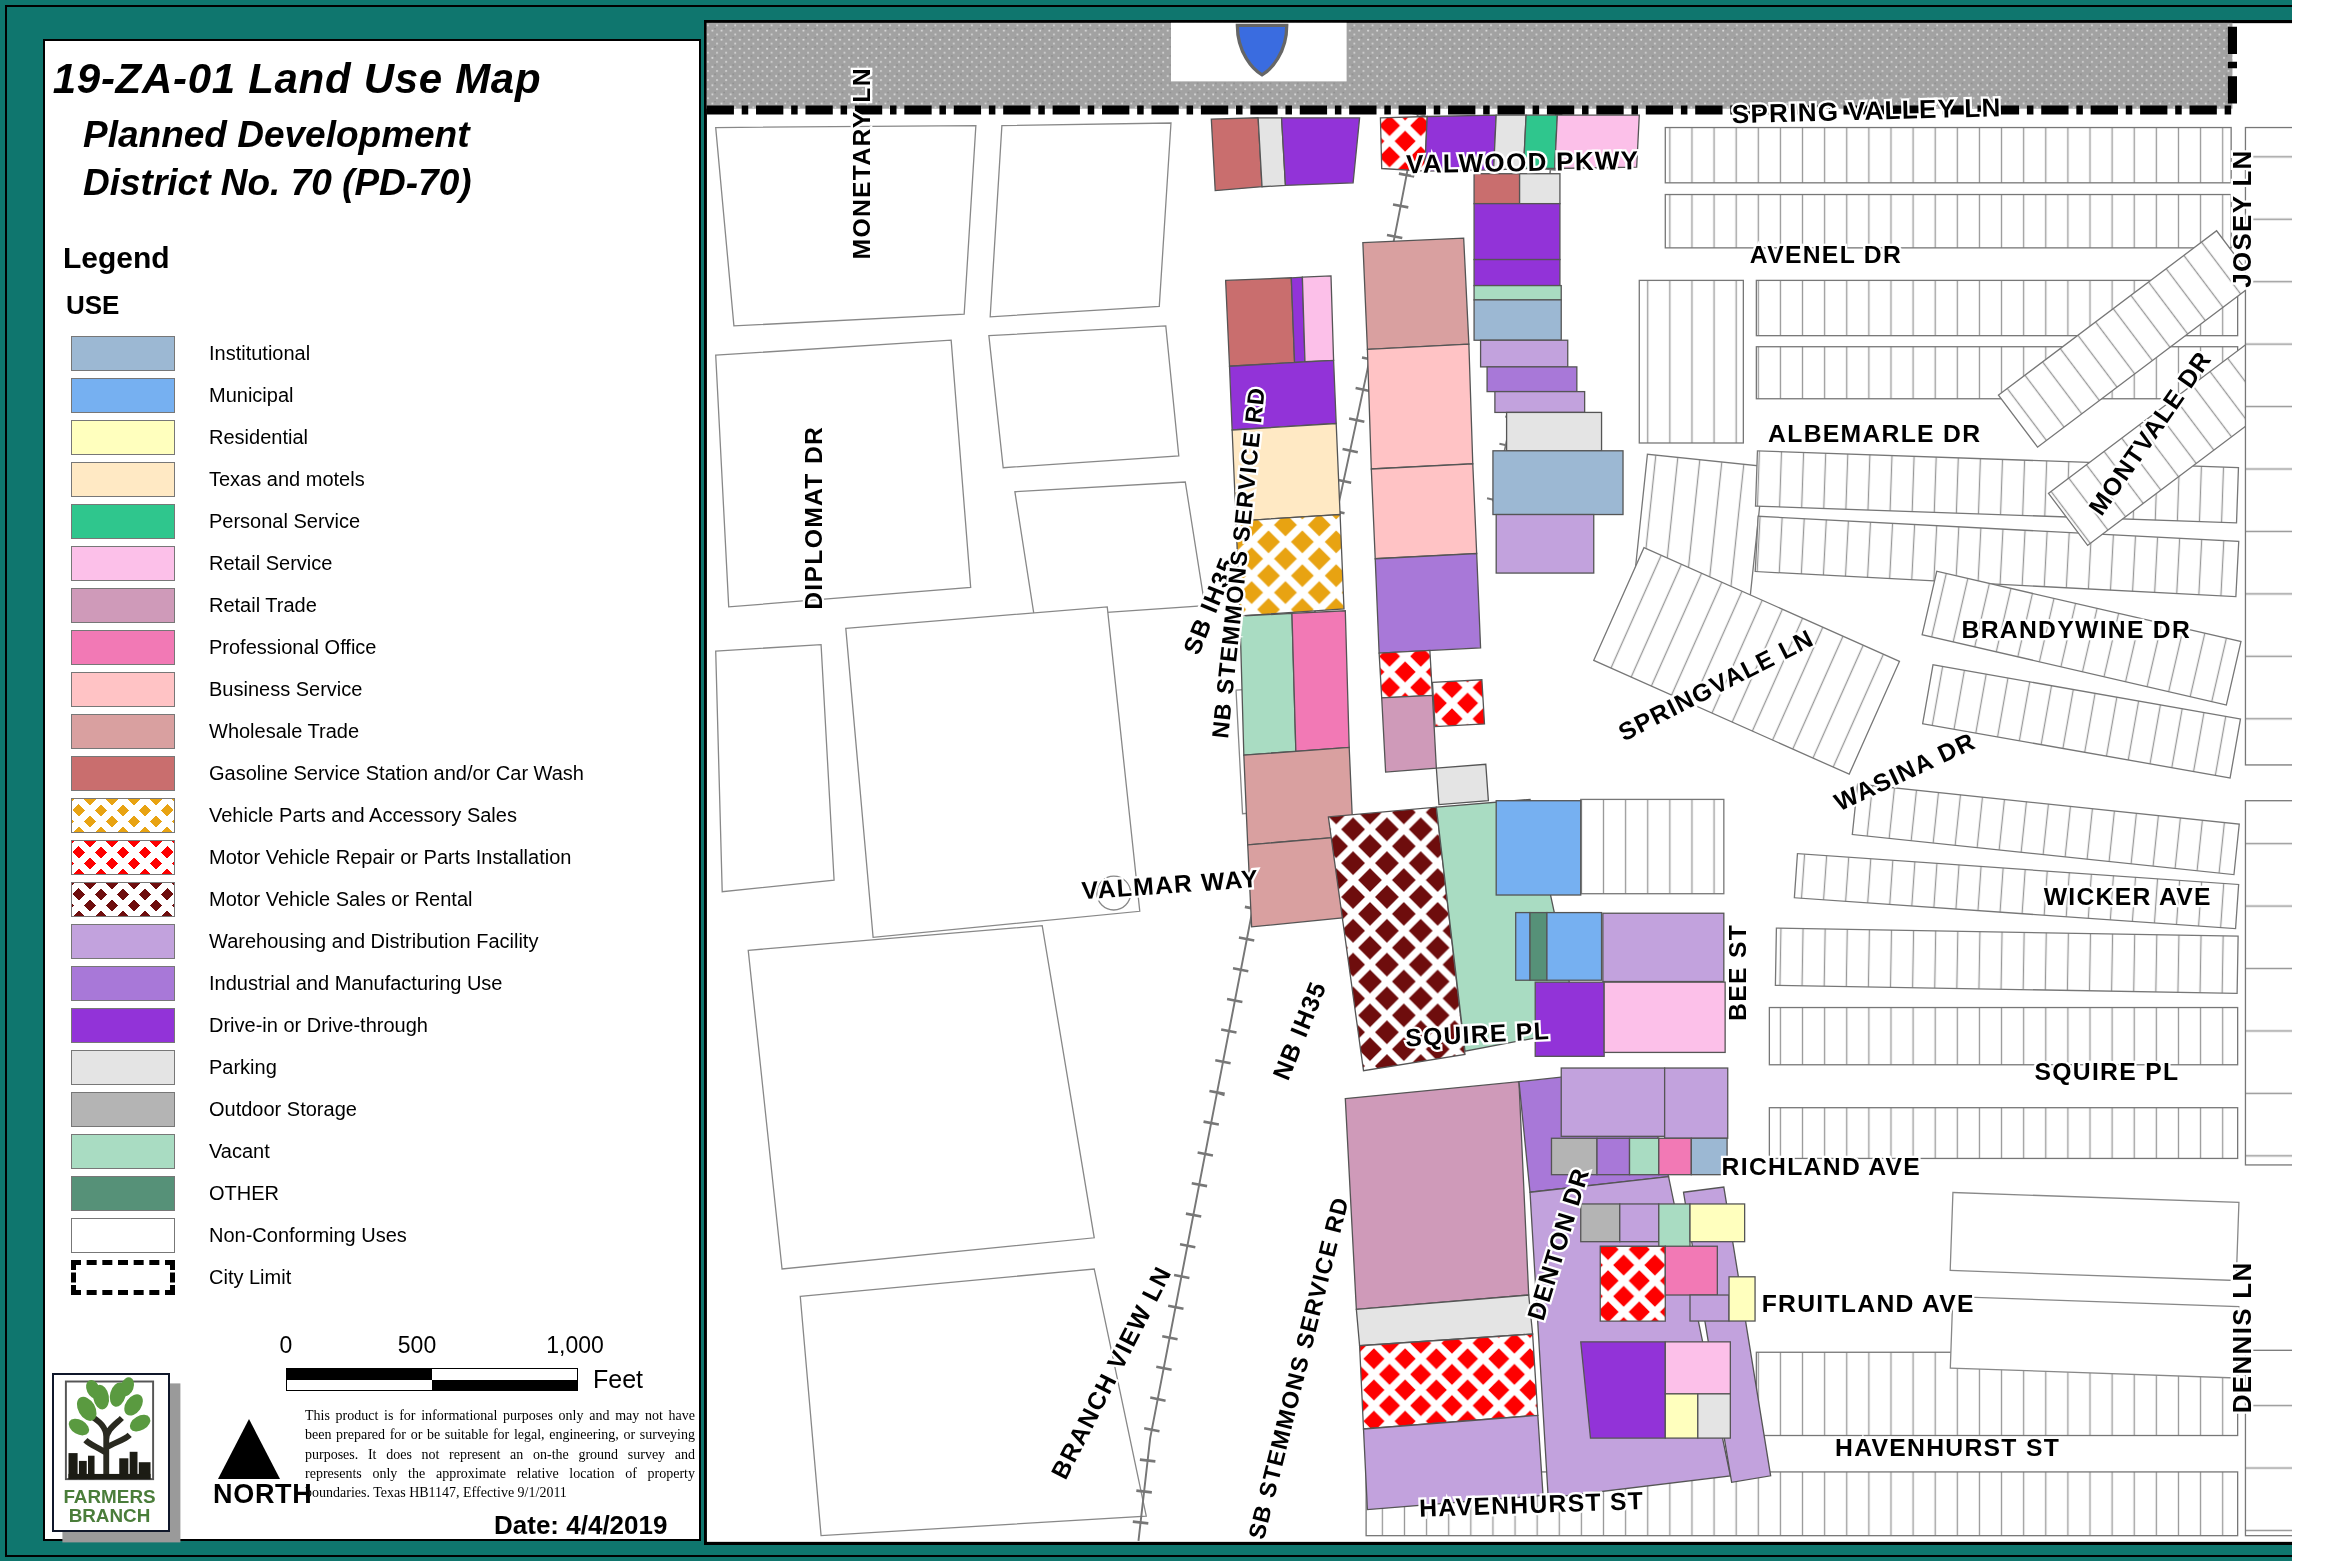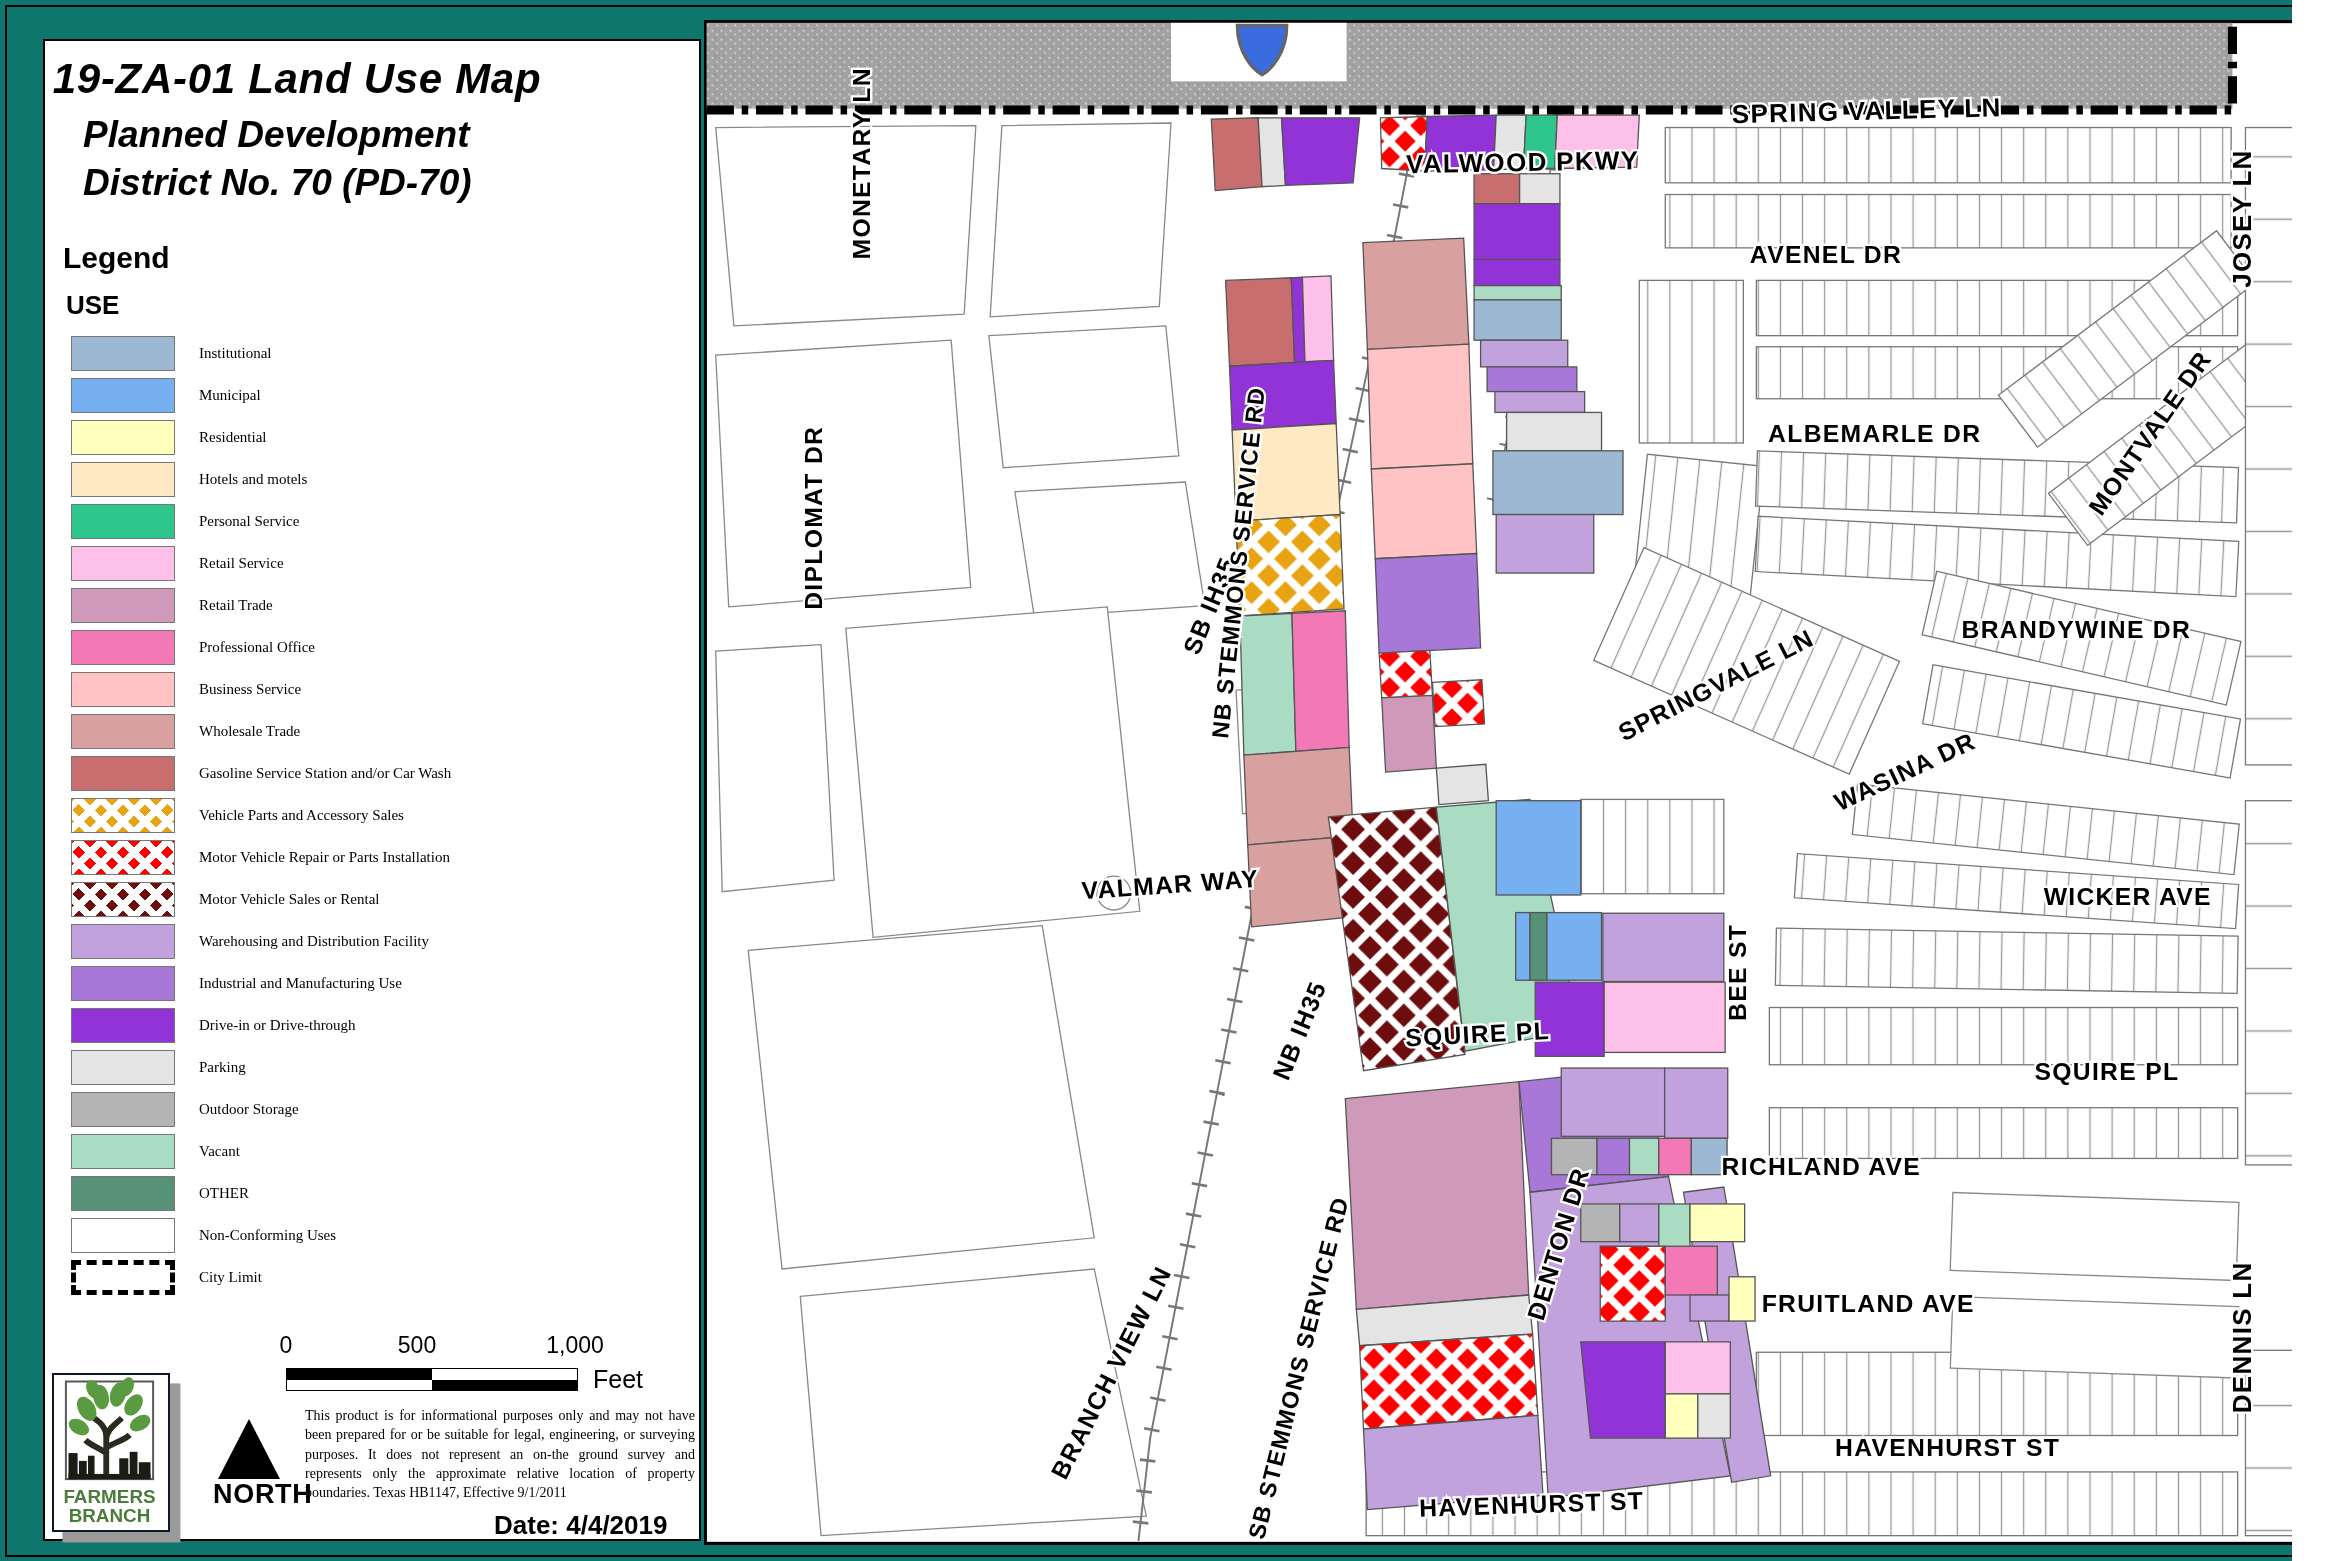--- a/index.html
+++ b/index.html
@@ -12,21 +12,21 @@
         border:2px solid #000;background:#fff;}
   .map-title{position:absolute;left:7.8px;top:14.3px;font-size:42px;font-weight:bold;
         font-style:italic;letter-spacing:0.7px;white-space:nowrap;}
   .map-subtitle1{position:absolute;left:38px;top:73px;font-size:37px;font-weight:bold;font-style:italic;}
   .map-subtitle2{position:absolute;left:38px;top:121px;font-size:37px;font-weight:bold;font-style:italic;}
   .legend-heading{position:absolute;left:18px;top:200px;font-size:30px;font-weight:bold;}
   .use-heading{position:absolute;left:21px;top:249px;font-size:26px;font-weight:bold;}
   .legend-rows{position:absolute;left:26px;top:291px;width:612px;}
   .legend-row{display:flex;align-items:center;height:42px;}
   .legend-swatch{width:104px;height:35px;border:1.3px solid #777;flex:0 0 auto;position:relative;box-sizing:border-box;}
-  .legend-label{margin-left:24px;font-size:15px;white-space:nowrap;font-family:Liberation Serif, serif;}
+  .legend-label{margin-left:34px;font-size:20px;white-space:nowrap;}
   .swatch-hatch{position:absolute;inset:0;
      background-image:repeating-linear-gradient(45deg,rgba(255,255,255,0) 0 9px,#fff 9px 15.6px),
                       repeating-linear-gradient(-45deg,rgba(255,255,255,0) 0 9px,#fff 9px 15.6px);}
   .swatch-citylimit{width:104px;height:35px;border:5.2px dashed #000;background:#fff;box-sizing:border-box;flex:0 0 auto;}
   
   .scale-labels{position:absolute;left:0;top:1291px;width:654px;height:26px;font-size:23px;}
   .scale-labels span{position:absolute;transform:translateX(-50%);}
   .scale-bar{position:absolute;left:241px;top:1327px;width:290px;height:21px;border:1.3px solid #000;}
   .scale-seg{position:absolute;top:0;height:50%;}
   .scale-feet{position:absolute;left:548px;top:1324px;font-size:25px;}
@@ -79,21 +79,21 @@
         <div class="legend-row">
           <div class="legend-swatch" style="background: rgb(118, 176, 241);"></div>
           <div class="legend-label">Municipal</div>
         </div>
         <div class="legend-row">
           <div class="legend-swatch" style="background: rgb(255, 255, 190);"></div>
           <div class="legend-label">Residential</div>
         </div>
         <div class="legend-row">
           <div class="legend-swatch" style="background: rgb(255, 233, 196);"></div>
-          <div class="legend-label">Hotels and motels</div>
+          <div class="legend-label">Texas and motels</div>
         </div>
         <div class="legend-row">
           <div class="legend-swatch" style="background: rgb(47, 198, 141);"></div>
           <div class="legend-label">Personal Service</div>
         </div>
         <div class="legend-row">
           <div class="legend-swatch" style="background: rgb(252, 192, 233);"></div>
           <div class="legend-label">Retail Service</div>
         </div>
         <div class="legend-row">

